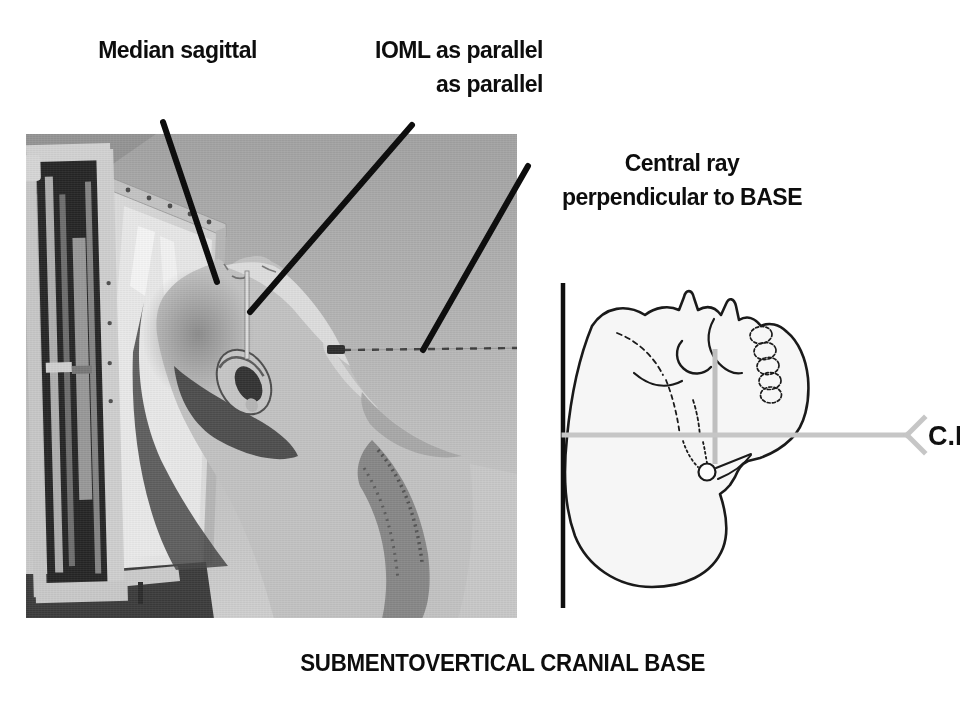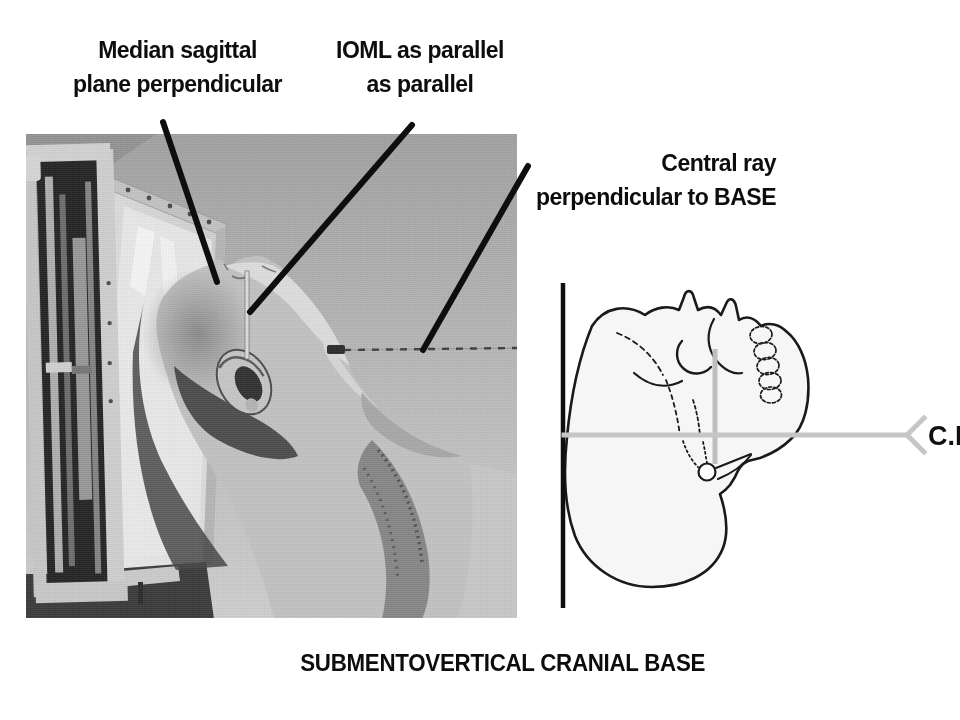--- a/index.html
+++ b/index.html
@@ -5,22 +5,22 @@
   html,body{margin:0;padding:0;background:#ffffff;}
   .slide{
     position:relative;width:960px;height:720px;background:#ffffff;
     overflow:hidden;font-family:"Liberation Sans",sans-serif;color:#0d0d0d;
   }
   .lbl{
     position:absolute;font-weight:700;font-size:23px;line-height:34px;
     letter-spacing:-0.5px;text-align:center;white-space:nowrap;
   }
   .lbl-msp{left:60px;width:235px;top:33px;}
-  .lbl-ioml{left:310px;width:220px;top:33px;}
-  .lbl-cr{left:536px;top:146px;text-align:right;}
+  .lbl-ioml{left:323px;width:220px;top:33px;text-align:right;}
+  .lbl-cr{left:562px;top:146px;text-align:center;}
   .caption{
     position:absolute;left:45px;right:0;top:649px;text-align:center;
     font-weight:700;font-size:24px;letter-spacing:-0.3px;
   }
   .caption span{display:inline-block;transform:scaleX(0.93);}
   .photo{
     position:absolute;left:26px;top:134px;width:491px;height:484px;
     overflow:hidden;background:#b9b9b9;
   }
   .photo::after{ 
@@ -230,21 +230,20 @@
   </div>
 
   <svg class="leaders" width="960" height="720">
     <line x1="163" y1="122" x2="217" y2="282" stroke="#0e0e0e" stroke-width="6" stroke-linecap="round"></line>
     <line x1="412" y1="125" x2="250" y2="312" stroke="#0e0e0e" stroke-width="6" stroke-linecap="round"></line>
     <line x1="528" y1="166" x2="423" y2="350" stroke="#0e0e0e" stroke-width="6" stroke-linecap="round"></line>
   </svg>
 
   <div class="lbl lbl-msp">
     <div>Median sagittal</div>
-    <div>plane perpendicular</div>
   </div>
 
   <div class="lbl lbl-ioml">
     <div>IOML as parallel</div>
     <div>as parallel</div>
   </div>
 
   <div class="lbl lbl-cr">
     <div>Central ray</div>
     <div>perpendicular to BASE</div>

